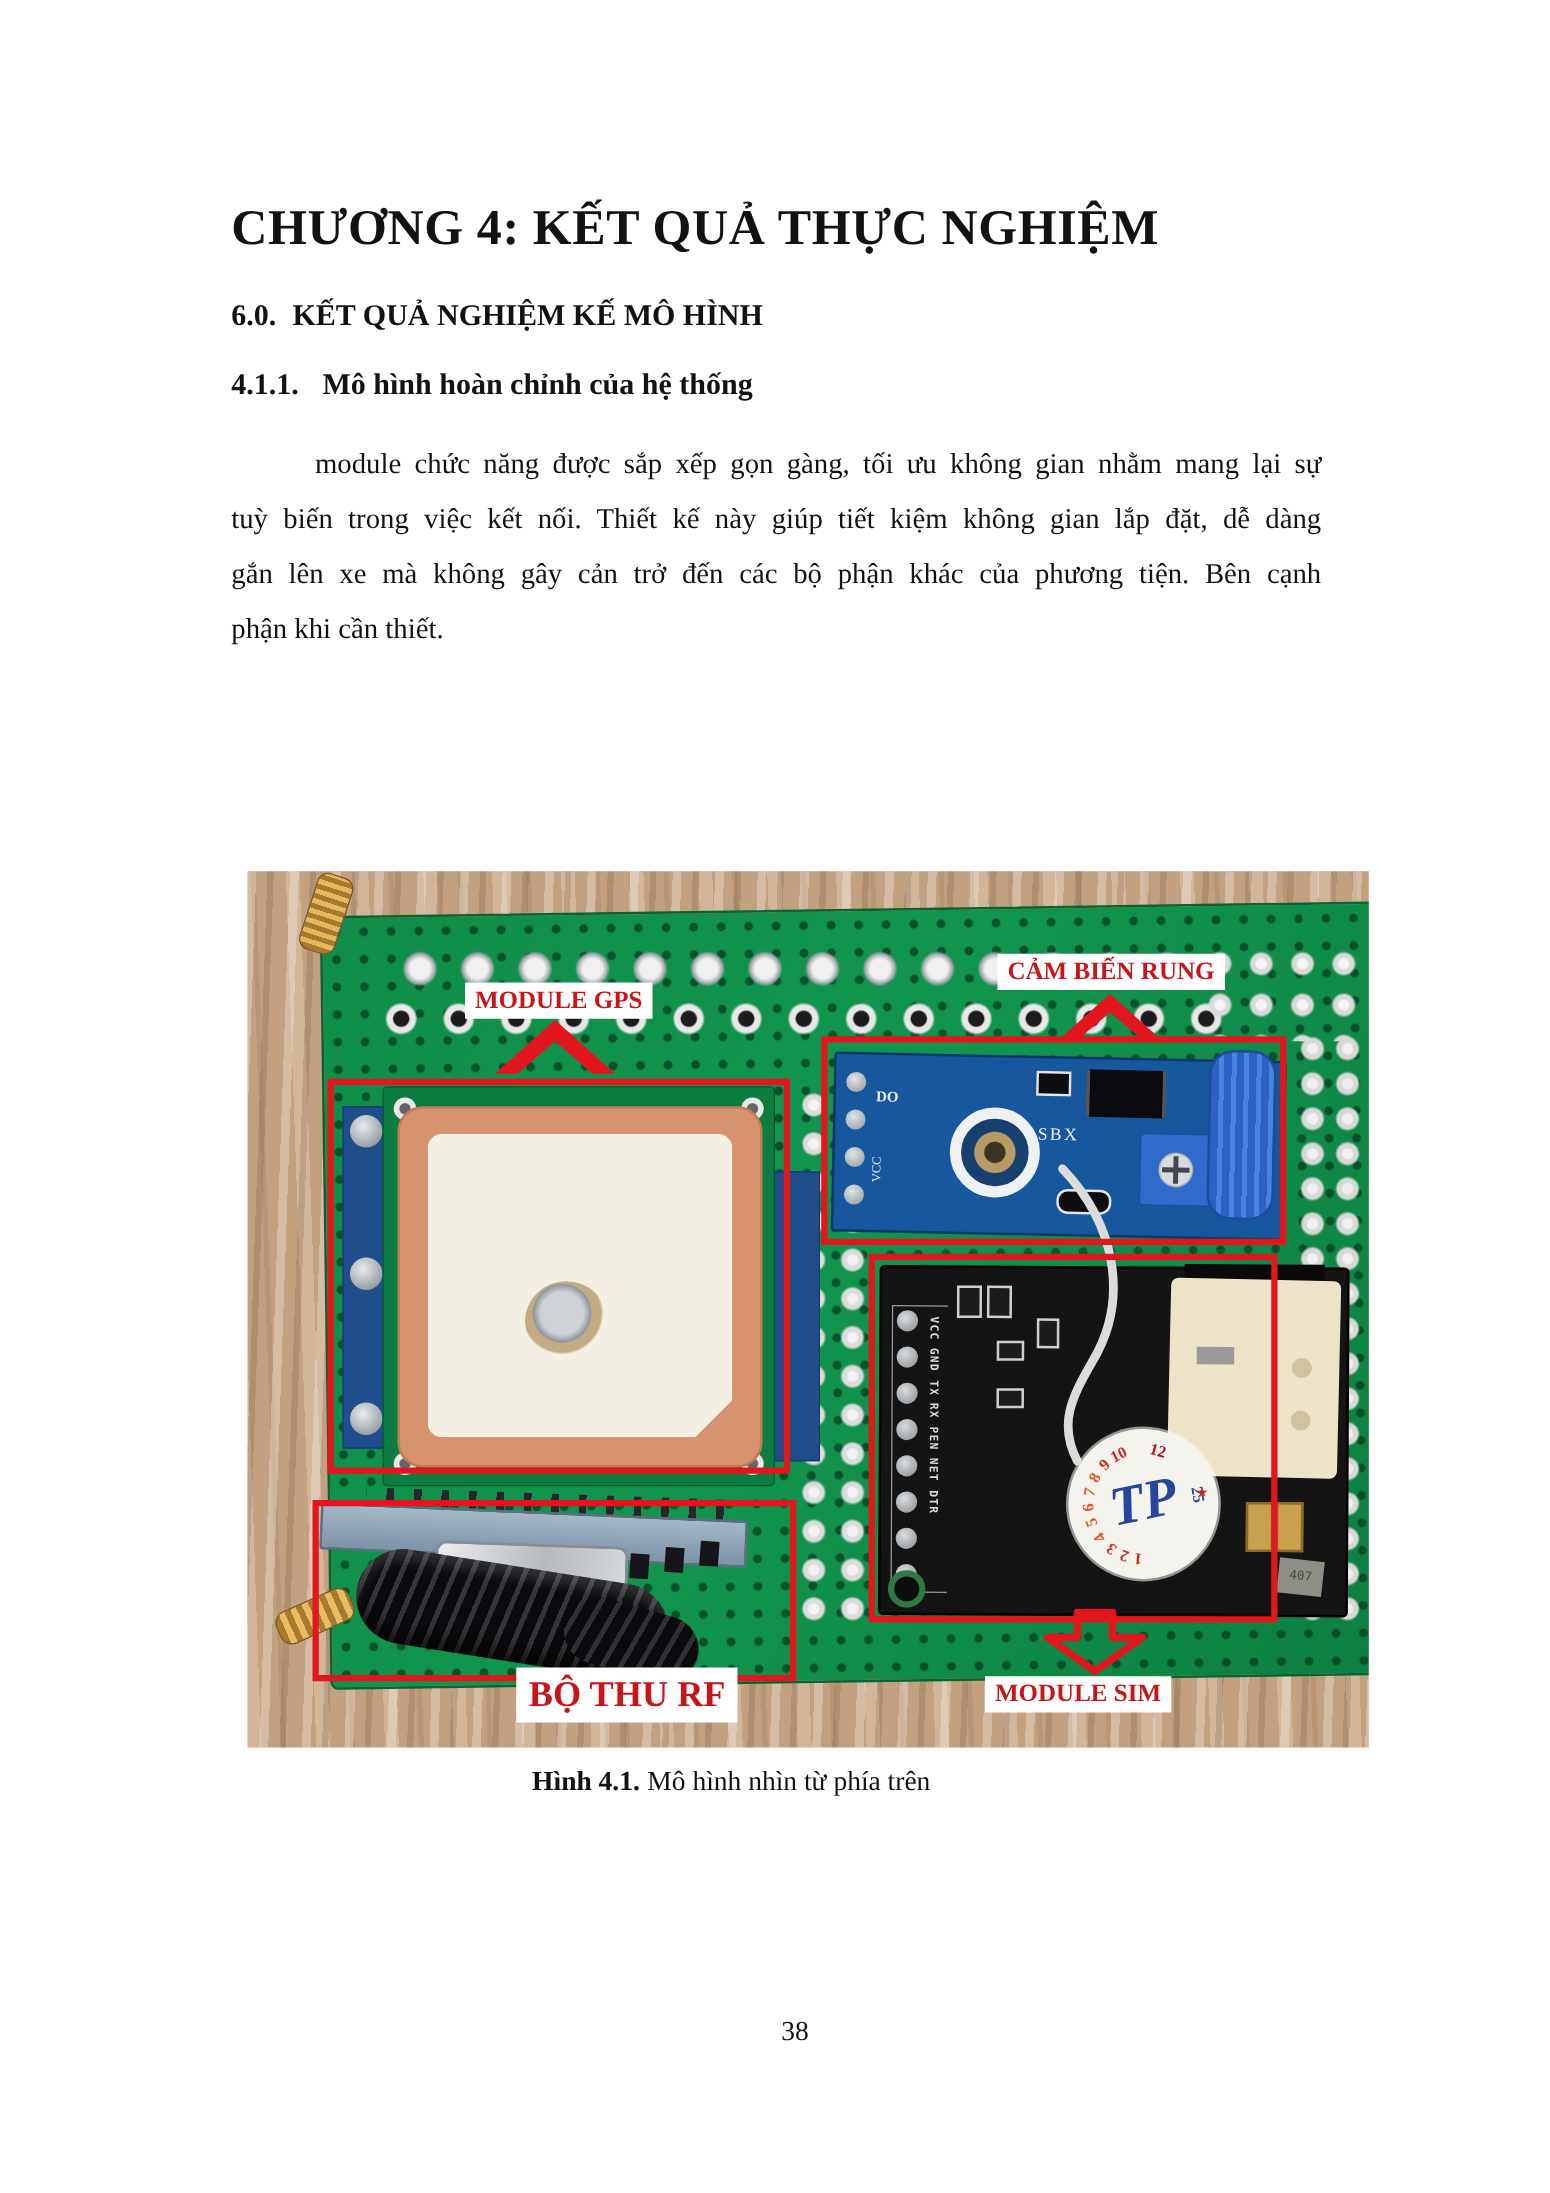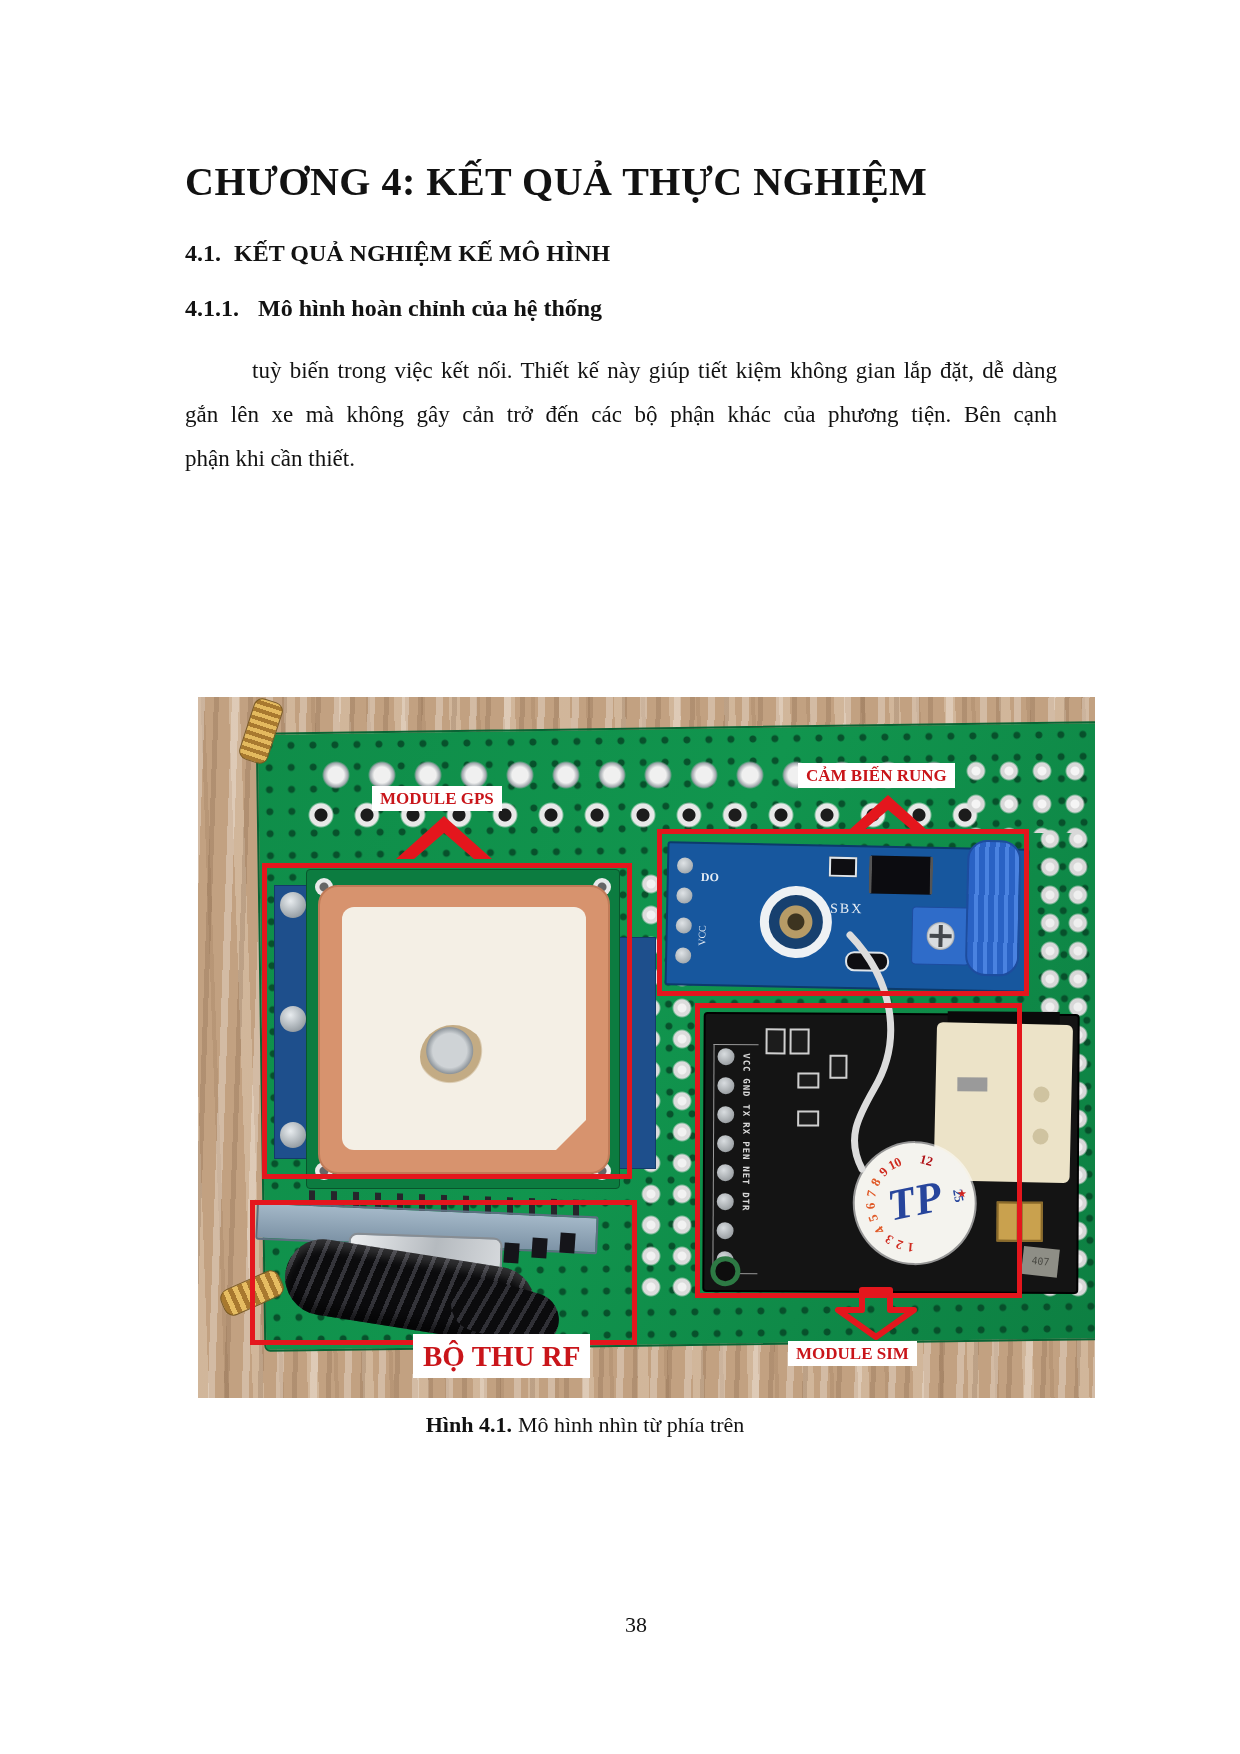--- a/index.html
+++ b/index.html
@@ -151,41 +151,42 @@
   .rf-coil2{position:absolute;left:252px;top:588px;width:110px;height:54px;z-index:5;transform:rotate(16deg);border-radius:28px;
     background:repeating-linear-gradient(104deg,#0b0b0d 0 9px,#303036 9px 13px);}
 
   
   .abox{position:absolute;border:5px solid #e4161d;z-index:6;}
   .abox-gps{left:64px;top:166px;width:360px;height:306px;}
   .abox-vib{left:459px;top:132px;width:362px;height:157px;}
   .abox-sim{left:497px;top:306px;width:317px;height:285px;}
   .abox-rf{left:52px;top:503px;width:377px;height:135px;}
   .alabel{position:absolute;background:#ffffff;color:#c9151a;font-weight:bold;z-index:7;
-    font-family:"Liberation Serif",serif;white-space:nowrap;padding:2px 8px;font-size:17px;line-height:1.25;}
+    font-family:"Liberation Serif",serif;white-space:nowrap;padding:2px 8px;font-size:20px;line-height:1.25;}
   .alabel-gps{left:174px;top:89px;}
   .alabel-vib{left:600px;top:66px;}
   .alabel-rf{left:215px;top:637px;font-size:29px;padding:4px 10px;}
   .alabel-sim{left:590px;top:644px;}
   .arrow-svg{position:absolute;z-index:7;}
 </style>
 </head>
 <body>
 
 <h1 class="chapter-title">CHƯƠNG 4: KẾT QUẢ THỰC NGHIỆM</h1>
 
 <div class="section-head">
-  <span class="num">4.1.</span><span>KẾT QUẢ NGHIỆM KẾ MÔ HÌNH</span>
+  <span class="num">6.0.</span><span>KẾT QUẢ NGHIỆM KẾ MÔ HÌNH</span>
 </div>
 
 <div class="subsection-head">
   <span class="num">4.1.1.</span><span>Mô hình hoàn chỉnh của hệ thống</span>
 </div>
 
 <div class="body-par">
+    <div class="pline">module chức năng được sắp xếp gọn gàng, tối ưu không gian nhằm mang lại sự</div>
     <div class="pline">tuỳ biến trong việc kết nối. Thiết kế này giúp tiết kiệm không gian lắp đặt, dễ dàng</div>
     <div class="pline">gắn lên xe mà không gây cản trở đến các bộ phận khác của phương tiện. Bên cạnh</div>
     <div class="pline">phận khi cần thiết.</div>
   </div>
 
 <div class="photo">
 
   <div class="pcb"></div>
   <div class="holes-solder"></div>
   <div class="holes-ring"></div>

